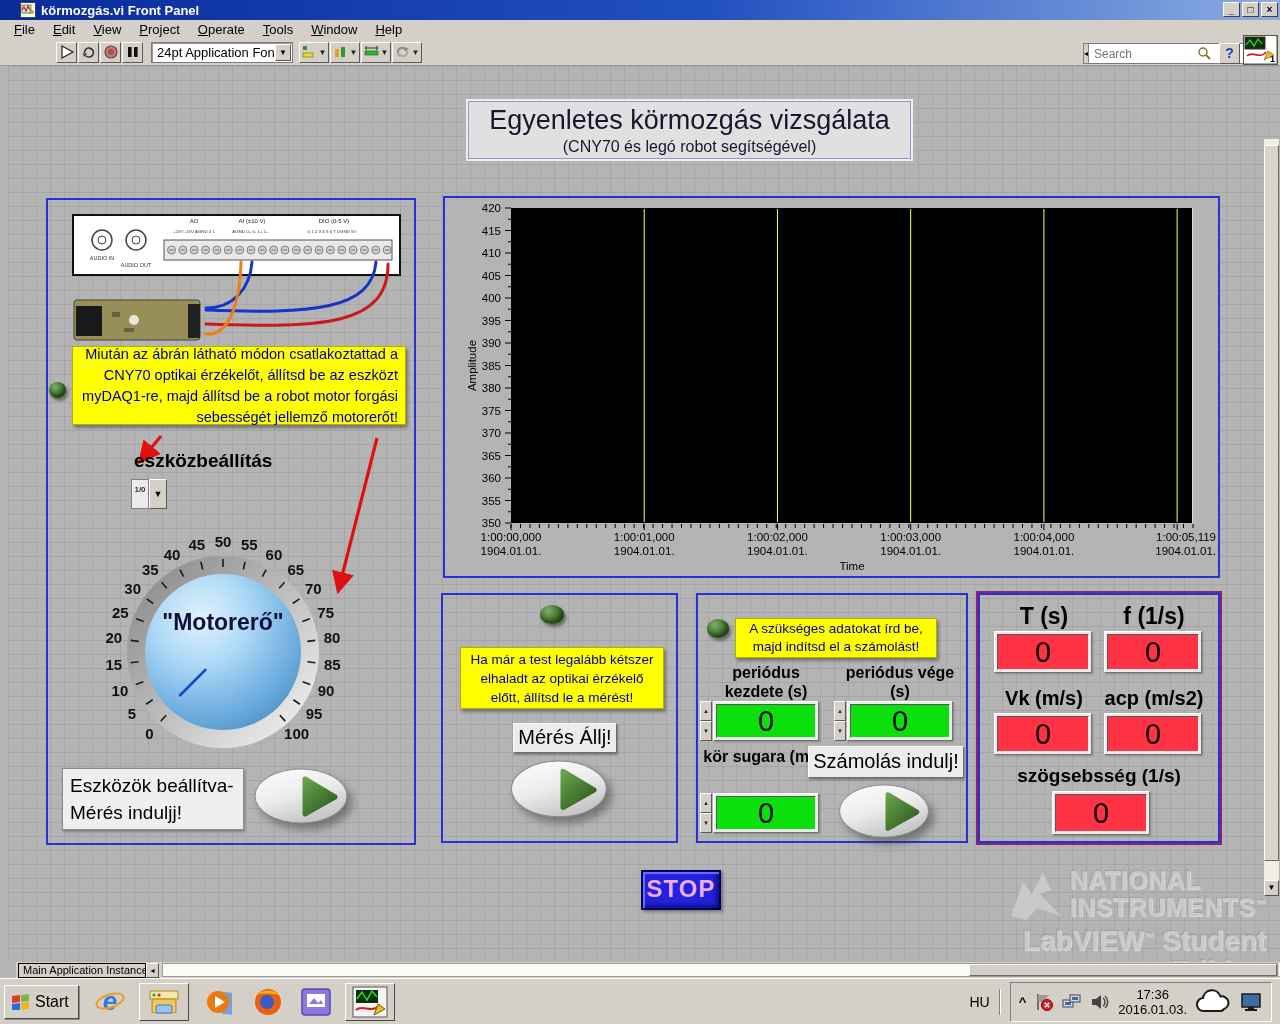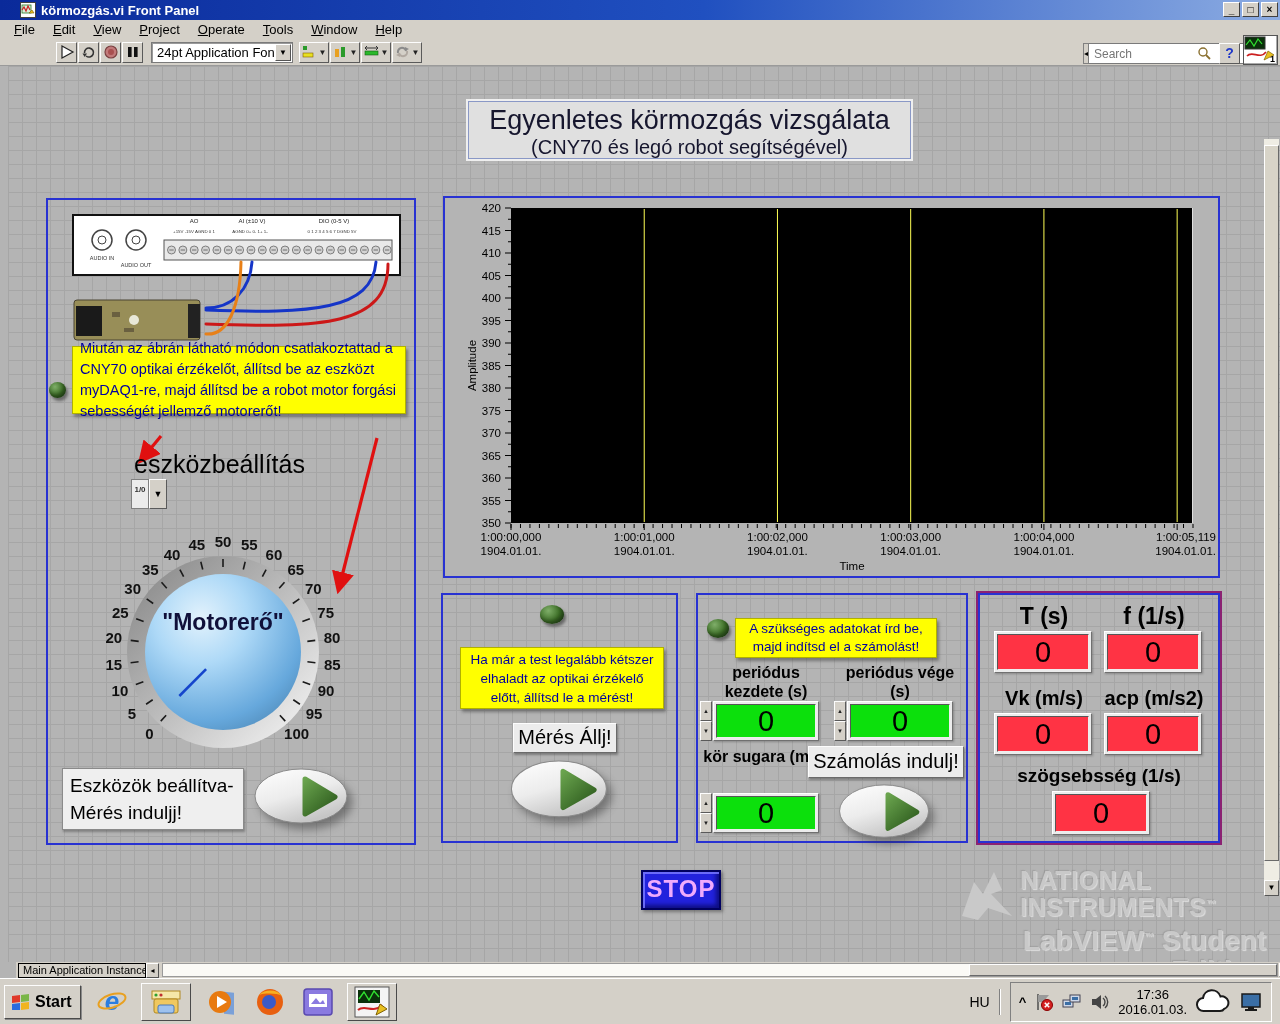--- a/index.html
+++ b/index.html
@@ -26,37 +26,37 @@
   #help-btn{position:absolute;left:1219px;top:43px;width:21px;height:21px;background:#d4d0c8;border:1px solid;border-color:#fdfdfd #5a5a5a #5a5a5a #fdfdfd;color:#2038c8;font-weight:bold;text-align:center;line-height:19px;font-size:14px}
   #lv-badge{position:absolute;left:1243px;top:35px;width:35px;height:30px;background:#fff;border:1px solid #555;box-shadow:inset -1px -1px 0 #aaa}
   #lv-badge .badge-num{position:absolute;right:2px;bottom:0;font-size:9px;font-weight:bold}
 
   
   #panel{left:8px;top:66px;width:1280px;height:896px;background-color:#b4b4b4;
     background-image:linear-gradient(#a6a6a6 1px,transparent 1px),linear-gradient(90deg,#a6a6a6 1px,transparent 1px);
     background-size:14px 14px}
   #title-box{left:460px;top:35px;width:443px;height:58px;background:#e0e0e0;border:1px solid #8a98c6;box-shadow:0 0 0 2px #efefef;text-align:center;color:#16162e}
   #title-box .t1{font-size:27px;line-height:33px;padding-top:2px}
-  #title-box .t2{font-size:20px;line-height:20px}
+  #title-box .t2{font-size:16px;line-height:20px}
 
   .bluebox{border:2px solid #2832d2}
   #left-box{left:38px;top:132px;width:370px;height:647px}
   #chart-box{left:435px;top:130px;width:777px;height:382px;background:#b4b4b4}
   #box1{left:433px;top:527px;width:237px;height:250px}
   #box2{left:688px;top:527px;width:272px;height:250px}
   #box3{left:970px;top:527px;width:242px;height:250px;border:2px solid #2832d2;outline:2px solid #8b2272}
 
   .note{background:#ffff00;color:#0000a0;border:1px solid #b0b000;box-shadow:2px 3px 3px rgba(70,70,70,.55);display:flex;flex-direction:column;justify-content:center;padding:3px 7px}
-  #note1{left:24px;top:146px;width:334px;height:68px;font-size:14.5px;line-height:21px;}
+  #note1{left:24px;top:146px;width:334px;height:79px;font-size:14.5px;line-height:21px;text-align:right}
   #note2{left:17px;top:52px;width:204px;height:62px;font-size:13.5px;line-height:19px;text-align:center}
   #note3{left:37px;top:23px;width:202px;height:40px;font-size:13.5px;line-height:18px;text-align:center}
 
   .led{width:24px;height:19px;border-radius:50%;background:radial-gradient(circle at 35% 30%,#7fae69,#3c6e26 55%,#23471a);box-shadow:2px 3px 3px rgba(90,90,90,.85),inset -2px -3px 4px rgba(0,0,0,.35)}
 
-  #devlabel{left:86px;top:250px;font-size:25px;font-weight:normal}
+  #devlabel{left:86px;top:250px;font-size:19px;font-weight:bold}
   #device-combo{left:83px;top:279px;width:212px;height:30px;display:flex}
   #io-cell{width:18px;height:30px;background:#ececec;border:1px solid #808080;font-size:8px;line-height:9px;text-align:center;padding-top:5px;font-weight:bold;color:#333}
   #device-field{width:176px;height:30px;background:#0ce00c;border:1px solid;border-color:#5a5a5a #f2f2f2 #f2f2f2 #5a5a5a;text-align:center;font-size:19px;line-height:27px}
   #device-drop{width:18px;height:30px;background:#d4d0c8;border:1px solid;border-color:#fdfdfd #5a5a5a #5a5a5a #fdfdfd;font-size:9px;text-align:center;line-height:28px}
 
   #startlabel-box{left:14px;top:568px;width:182px;height:62px;background:#efefef;border:1px solid #8a8a8a;box-shadow:1px 2px 2px rgba(80,80,80,.5);font-size:19px;line-height:27px;padding:3px 7px}
 
   .oval-btn{filter:drop-shadow(5px 6px 4px rgba(40,40,40,.45))}
 
   .field3d{background:#ececec;border:1px solid;border-color:#ffffff #707070 #707070 #ffffff;padding:2px;box-shadow:1px 1px 2px rgba(70,70,70,.4)}
@@ -66,39 +66,39 @@
   .numctl{display:flex;align-items:stretch}
   .spin{display:flex;flex-direction:column;width:12px;margin-right:1px}
   .spin .sp{flex:1;background:#d4d0c8;border:1px solid;border-color:#fdfdfd #5a5a5a #5a5a5a #fdfdfd;font-size:6px;line-height:7px;text-align:center;color:#222;padding:0}
 
   .rlabel{background:#ececec;border:1px solid;border-color:#fdfdfd #6a6a6a #6a6a6a #fdfdfd;box-shadow:1px 2px 2px rgba(70,70,70,.5);text-align:center}
   .boldlbl{font-weight:bold;text-align:center}
 
   #stop-btn{left:633px;top:804px;width:80px;height:40px;background:#2222dd;border:2px solid #000060;box-shadow:inset 2px 2px 0 rgba(120,120,255,.85),inset -3px -3px 4px rgba(0,0,70,.6),2px 2px 3px rgba(60,60,60,.5);color:#f0abfc;font-weight:bold;font-size:24px;text-align:center;line-height:34px;letter-spacing:1px}
 
   #watermark{left:948px;top:802px;width:310px;color:#c9c9c9;text-shadow:1px 1px 1px rgba(255,255,255,.55),-1px -1px 1px rgba(130,130,130,.35)}
-  .ni-row{display:flex;align-items:center;gap:6px}
+  .ni-row{display:flex;align-items:center;justify-content:flex-end;gap:6px}
   .ni-name{font-weight:bold;font-size:25px;line-height:24px;letter-spacing:.5px}
   .ni-lv{font-weight:bold;font-size:28px;line-height:30px;text-align:right;margin-top:2px}
   .ni-lv sup,.ni-name sup{font-size:10px}
 
   
   #vscroll{left:1264px;top:139px;width:15px;height:757px;background:#efede4}
   #vthumb{position:absolute;left:0;top:6px;width:15px;height:716px;background:#d8d4c8;border:1px solid;border-color:#fff #6a6a6a #6a6a6a #fff}
   #vdown{position:absolute;left:0;bottom:0;width:15px;height:16px;background:#d4d0c8;border:1px solid;border-color:#fff #555 #555 #fff;font-size:8px;text-align:center;line-height:14px}
   #statusbar{left:16px;top:962px;width:1280px;height:16px;background:#d4d0c8;display:flex;align-items:center}
   #instance-box{margin-left:2px;width:128px;height:15px;border:1px solid #000;background:#d4d0c8;font-size:11px;line-height:13px;padding-left:4px;white-space:nowrap;overflow:hidden}
   #instance-drop{width:13px;height:15px;background:#d4d0c8;border:1px solid;border-color:#fff #555 #555 #fff;font-size:8px;line-height:13px;text-align:center}
   #hscroll{position:absolute;left:146px;top:1px;width:1116px;height:14px;background:#fbfaf6;border:1px solid #9a9a9a}
   #hthumb{position:absolute;left:806px;top:0;width:308px;height:12px;background:#d4d0c8;border:1px solid;border-color:#fff #6a6a6a #6a6a6a #fff}
   #hright{position:absolute;left:1263px;top:1px;width:15px;height:14px;background:#d4d0c8;border:1px solid;border-color:#fff #555 #555 #fff;font-size:8px;line-height:12px;text-align:center}
 
   
   #taskbar{left:0;top:978px;width:1280px;height:46px;background:#d4d0c8;border-top:1px solid #fff;display:flex;align-items:center;padding:0 4px}
-  #start-button{height:34px;padding:0 9px 0 6px;background:#d4d0c8;border:1px solid;border-color:#fdfdfd #4a4a4a #4a4a4a #fdfdfd;box-shadow:1px 1px 0 #8a8a8a;display:flex;align-items:center;gap:5px;font-weight:bold;font-size:16px}
+  #start-button{height:34px;padding:0 9px 0 6px;background:#d4d0c8;border:1px solid;border-color:#fdfdfd #4a4a4a #4a4a4a #fdfdfd;box-shadow:1px 1px 0 #8a8a8a;display:flex;align-items:center;gap:5px;font-weight:normal;font-size:16px}
   .qicon{margin-left:14px;width:34px;height:34px;display:flex;align-items:center;justify-content:center}
   .taskbox{margin-left:12px;width:50px;height:38px;border:1px solid;border-color:#fdfdfd #4a4a4a #4a4a4a #fdfdfd;display:flex;align-items:center;justify-content:center;background:#d4d0c8}
   #tray{margin-left:auto;display:flex;align-items:center;gap:9px;padding-right:4px}
   #tray-divider{width:2px;height:26px;border-left:1px solid #808080;border-right:1px solid #fff}
   #tray-box{display:flex;align-items:center;gap:8px;border:1px solid;border-color:#808080 #fff #fff #808080;height:40px;padding:0 8px}
   #lang{font-size:14px}
   #chevron{font-size:13px;font-weight:bold;line-height:10px}
   #clock{font-size:13px;line-height:15px;text-align:center}
 </style>
 </head>

